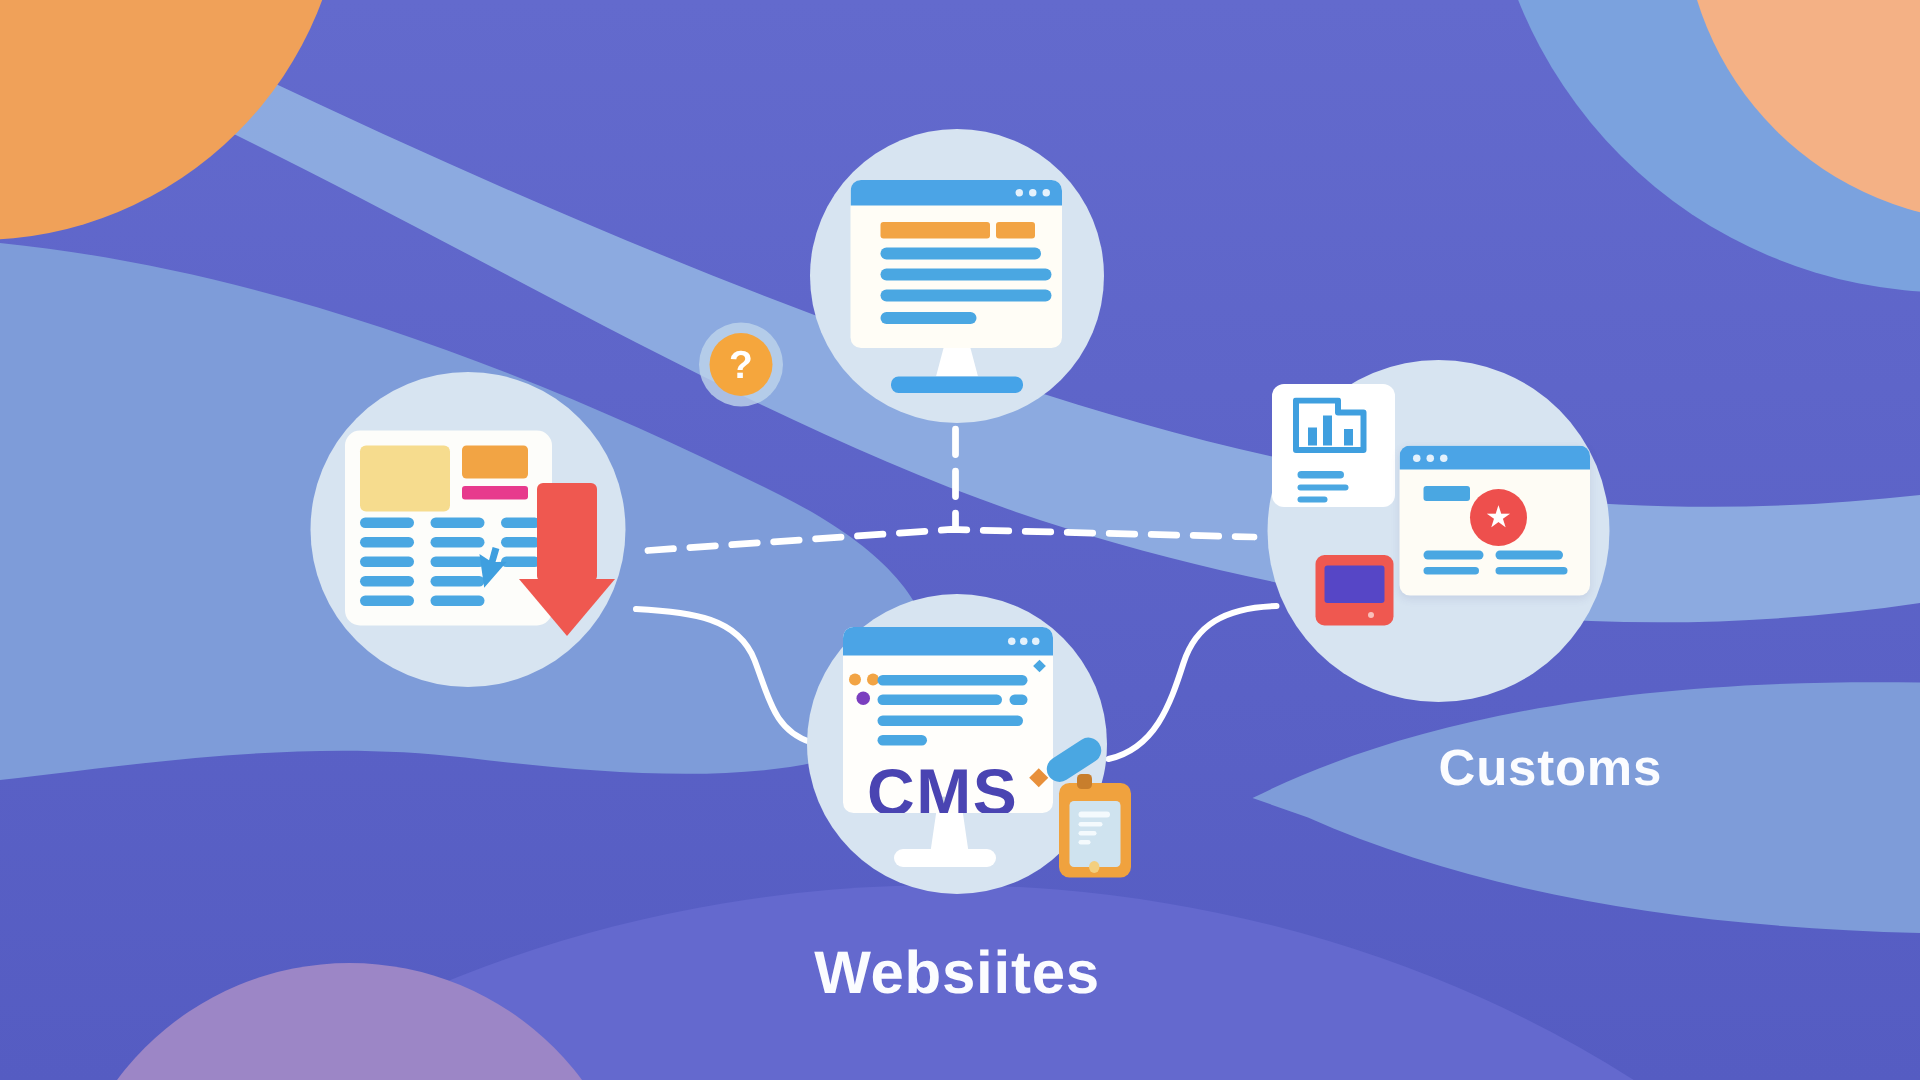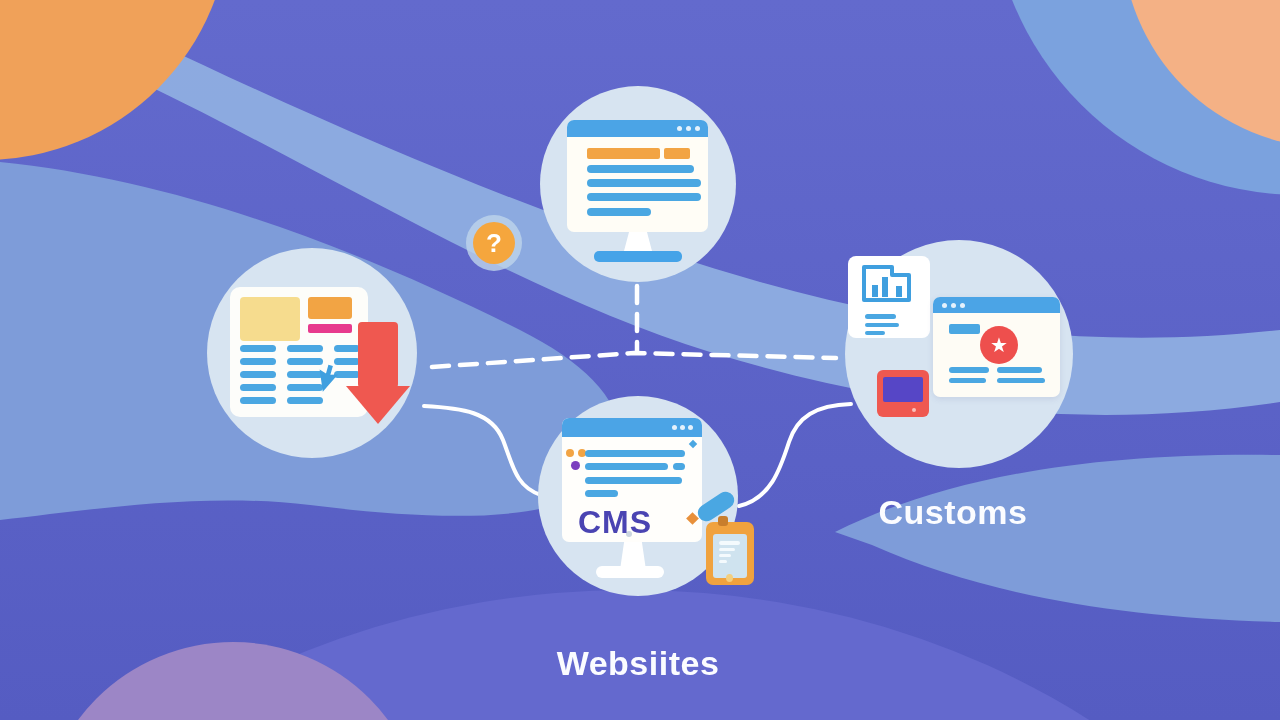--- a/index.html
+++ b/index.html
@@ -44,21 +44,21 @@
   .label{position:absolute;color:var(--label-white);font-weight:bold;
          text-align:center;letter-spacing:.5px;z-index:4;}
 
   
   .q-halo{position:absolute;left:466px;top:215px;width:56px;height:56px;border-radius:50%;
           background:rgba(190,212,235,.8);z-index:2;}
   .q-core{position:absolute;left:7px;top:7px;width:42px;height:42px;border-radius:50%;
           background:#f5a63d;color:#fff;font-weight:bold;font-size:26px;
           display:flex;align-items:center;justify-content:center;}
 
-  .cms-title{position:absolute;left:16px;top:86px;font-size:32px;font-weight:bold;
+  .cms-title{position:absolute;left:16px;top:86px;font-size:44px;font-weight:bold;
              color:var(--cms-purple);letter-spacing:1px;z-index:3;}
 
   .star{color:#fff;font-size:20px;line-height:1;display:flex;align-items:center;justify-content:center;width:100%;height:100%;}
 </style>
 </head>
 <body>
 
 <div class="stage">
 
   <svg class="layer" viewBox="0 0 1280 720" aria-hidden="true">
@@ -199,16 +199,16 @@
       <div class="dotc" style="left:20px;top:52px;width:7px;height:8px;background:#f3cf7e;"></div>
     </div>
   </div>
 
   <div class="q-halo">
     <div class="q-core">
       <span>?</span>
     </div>
   </div>
 
-  <div class="label" style="left:798px;top:493px;width:310px;font-size:34px;">Customs</div>
-  <div class="label" style="left:478px;top:644px;width:320px;font-size:34px;">Websiites</div>
+  <div class="label" style="left:798px;top:493px;width:310px;font-size:34px;text-align:right;">Customs</div>
+  <div class="label" style="left:478px;top:627px;width:320px;font-size:40px;">Websiites</div>
 
 </div>
 
 </body></html>

